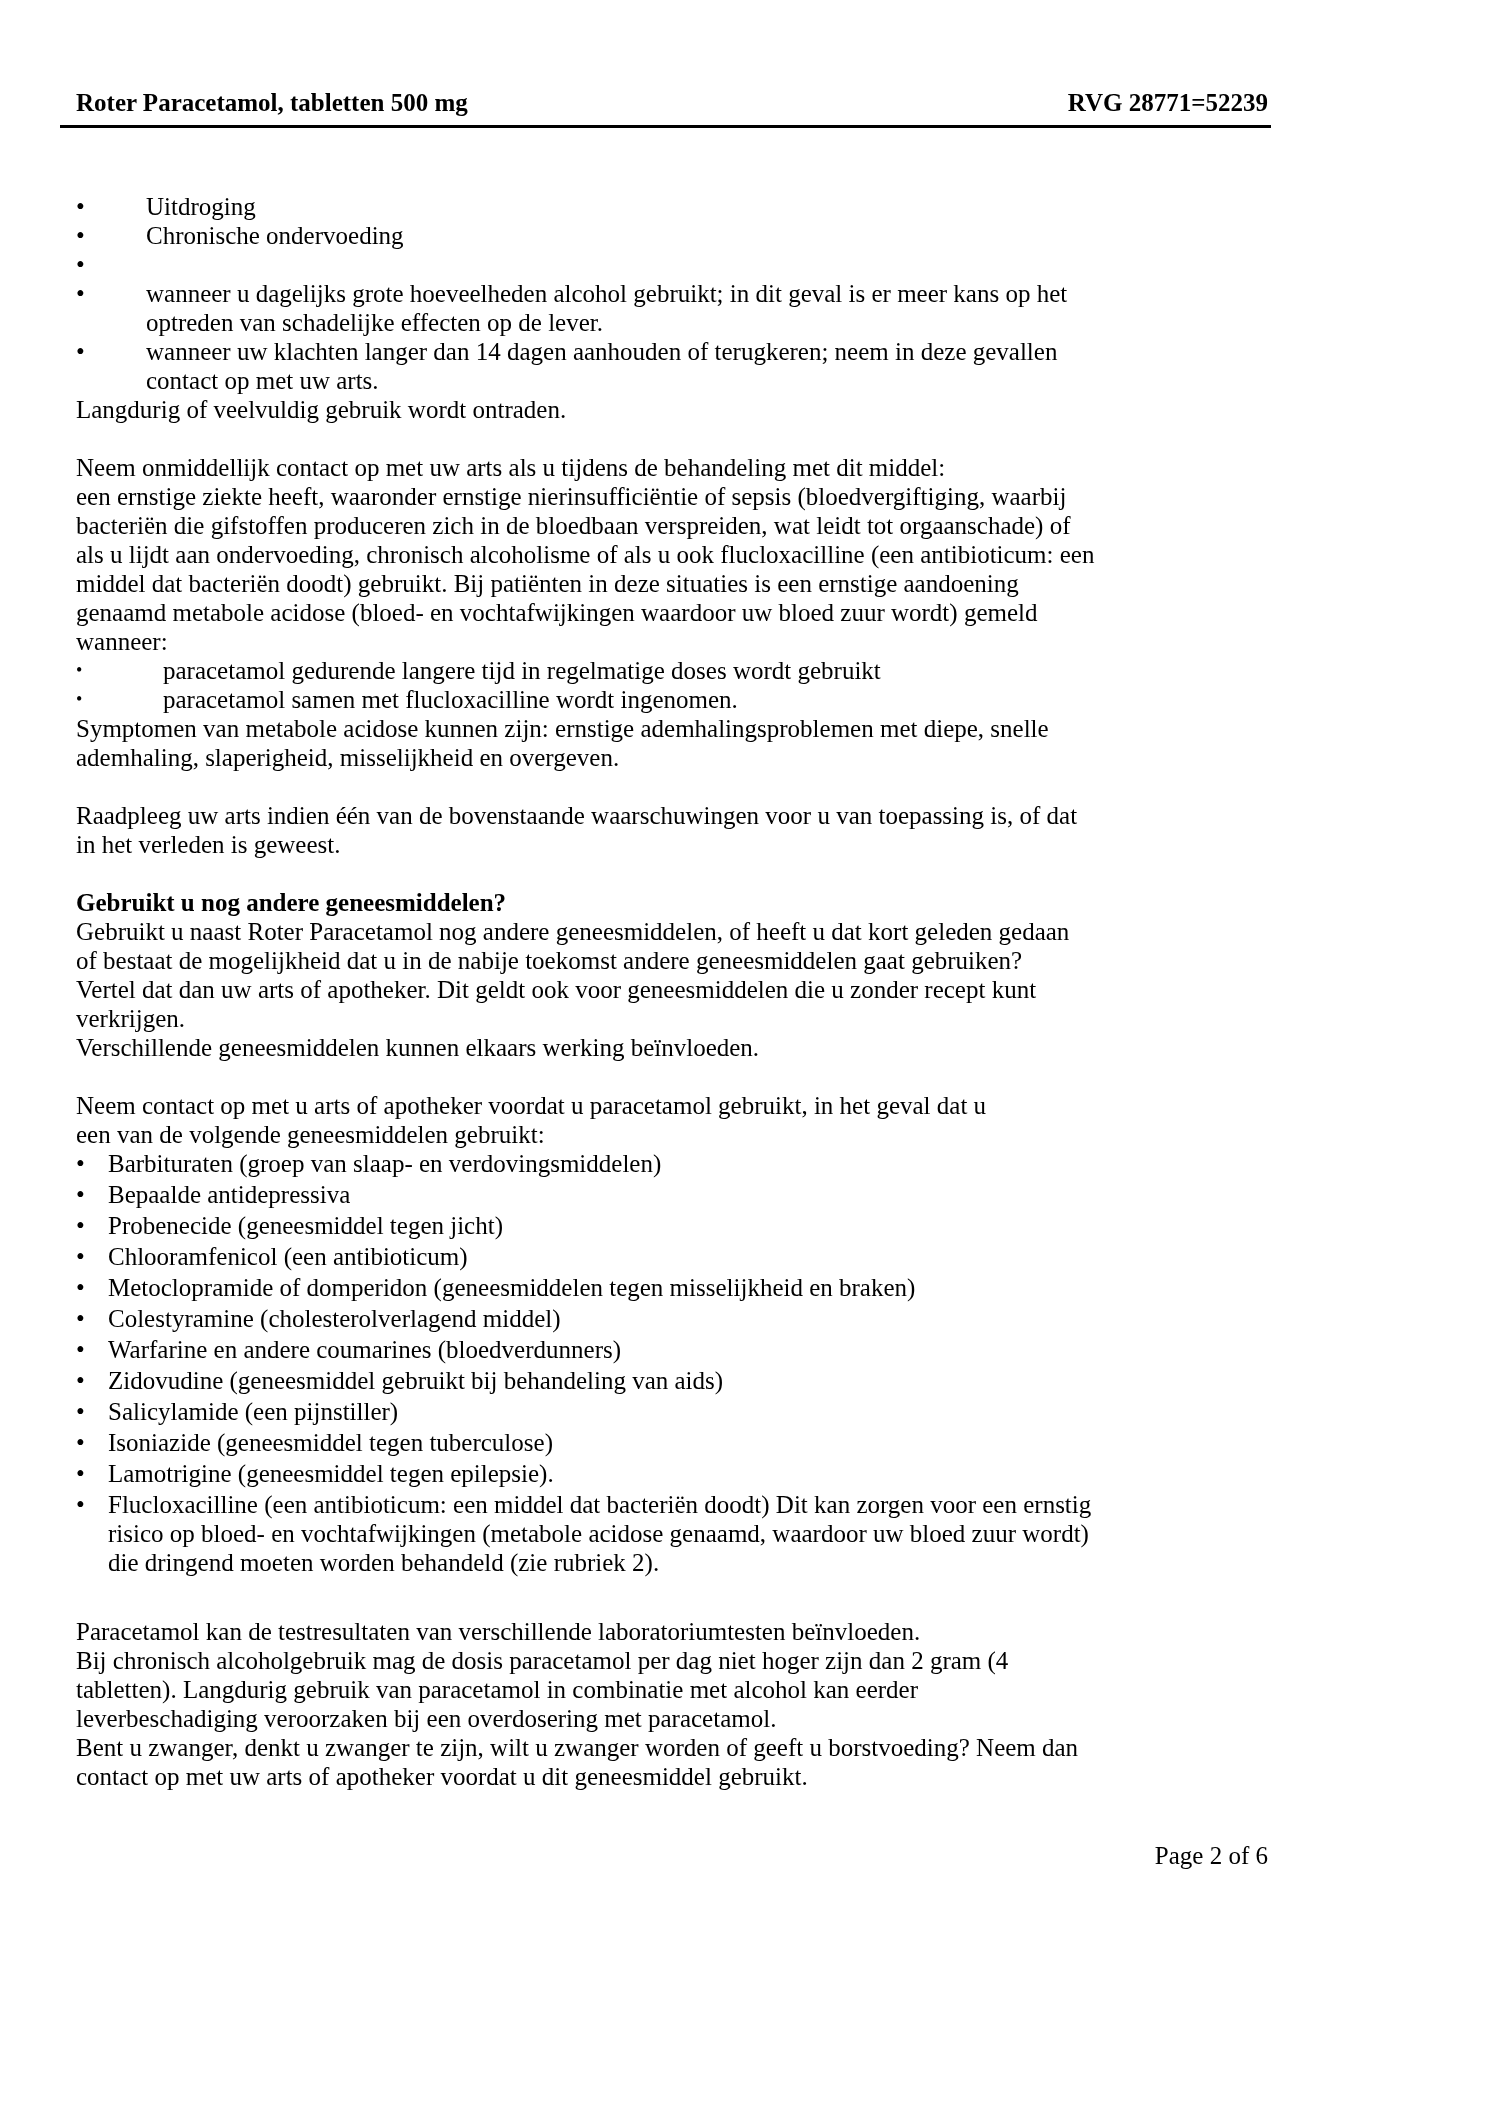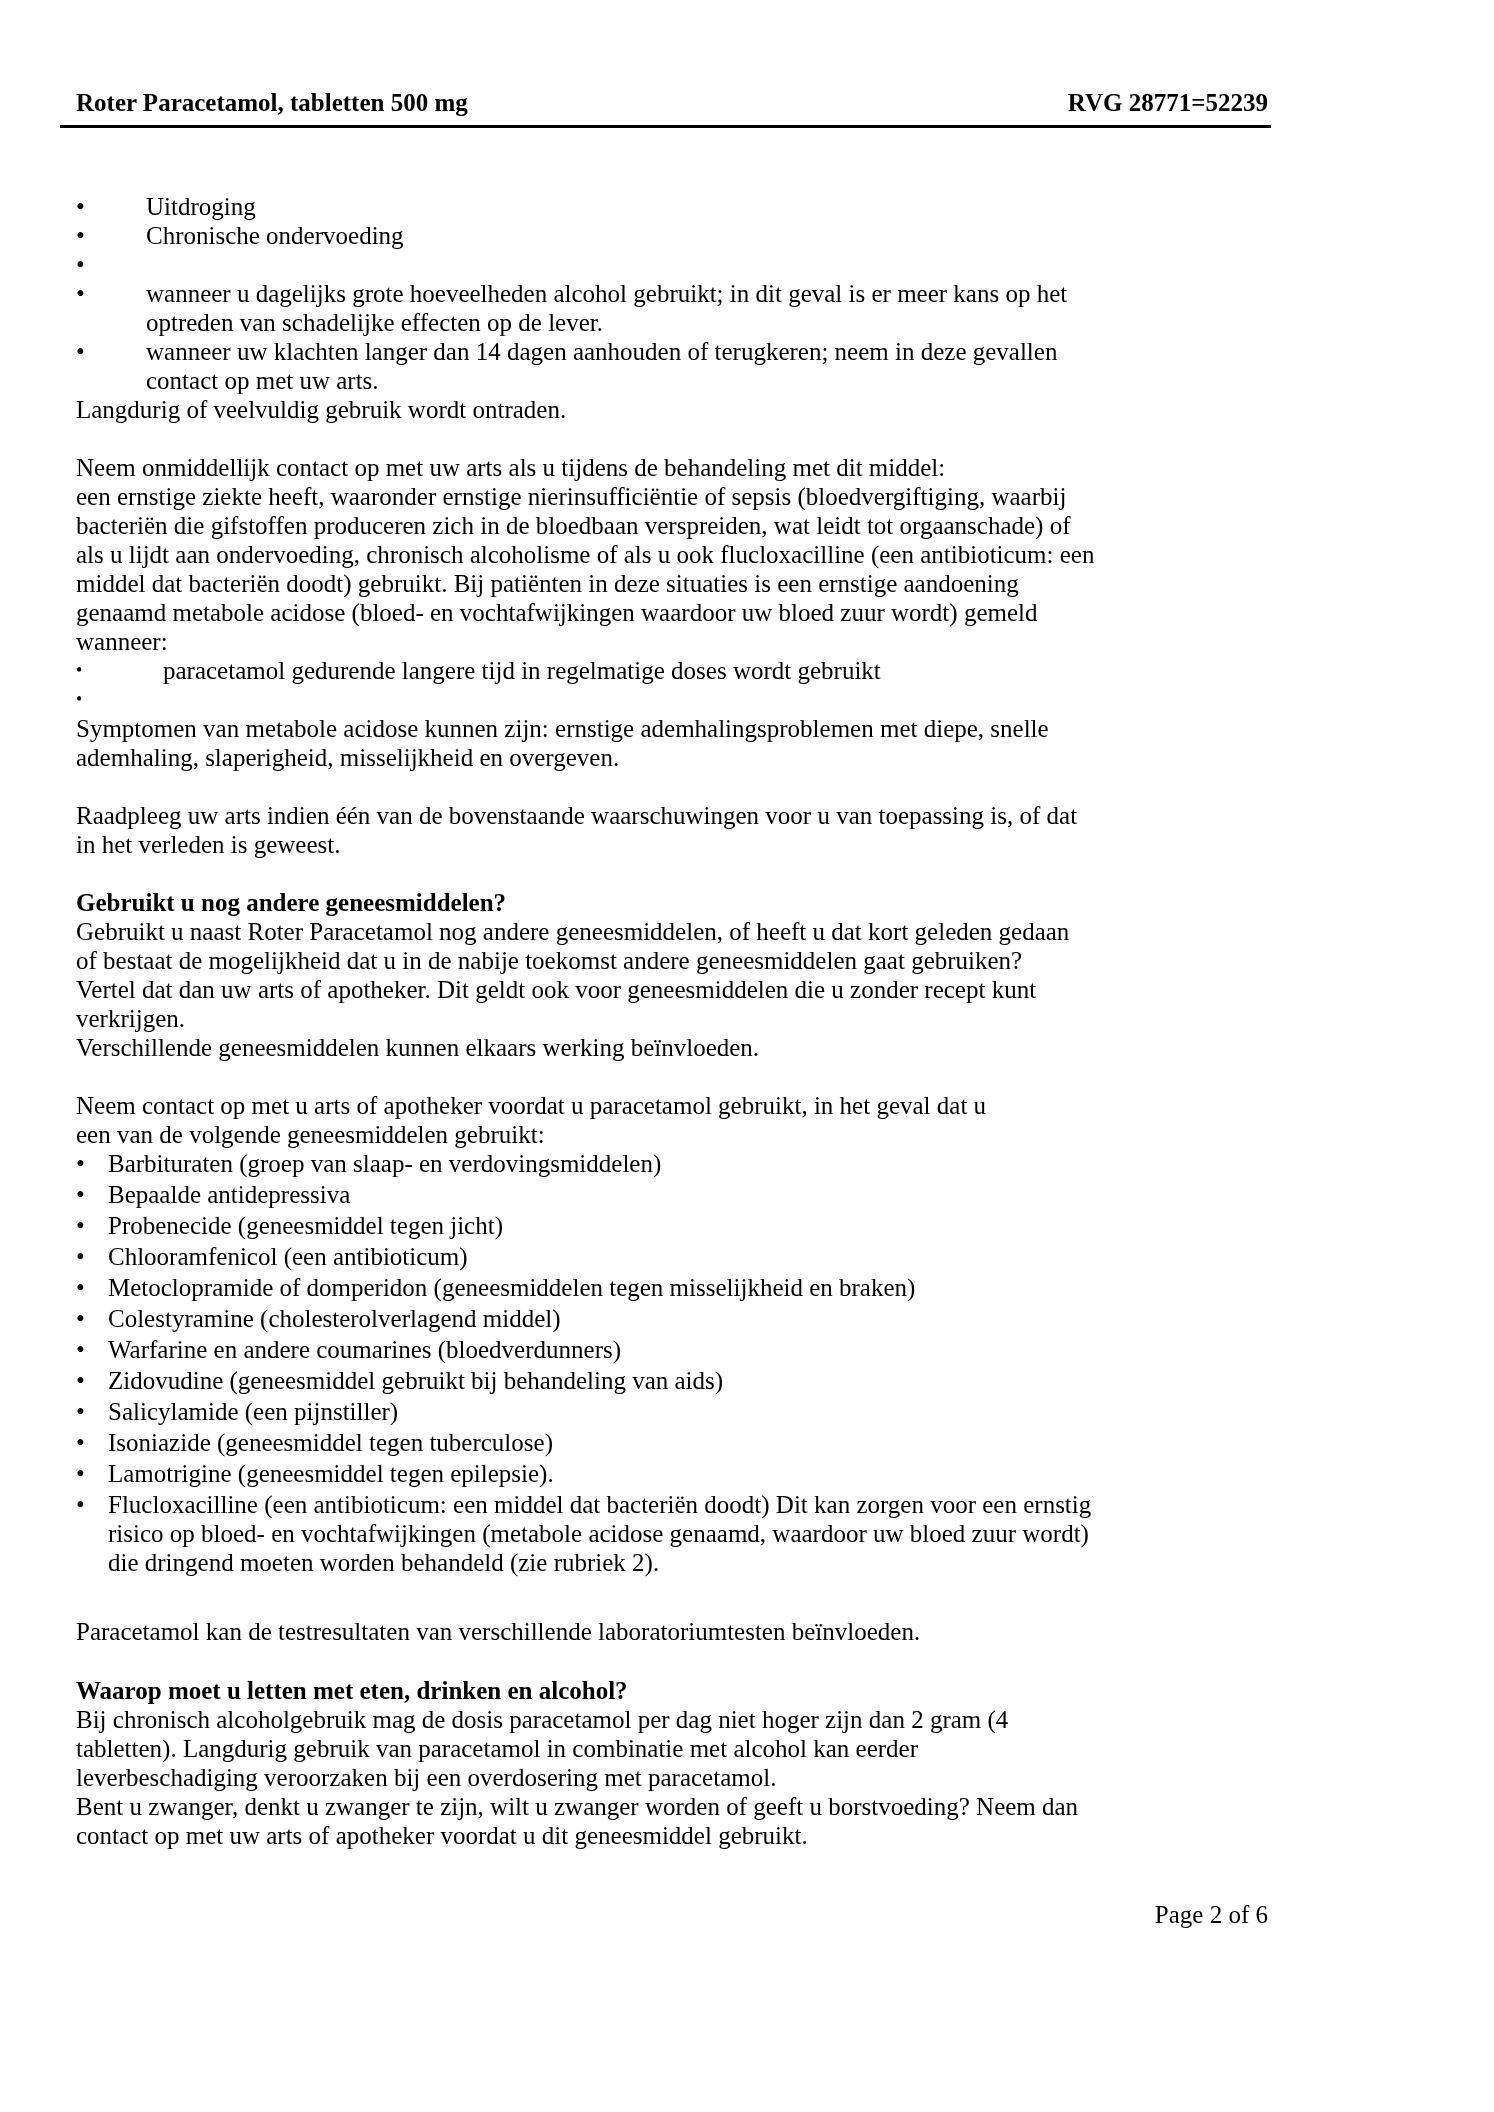--- a/index.html
+++ b/index.html
@@ -99,20 +99,21 @@
 genaamd metabole acidose (bloed- en vochtafwijkingen waardoor uw bloed zuur wordt) gemeld
 wanneer:</p>
 
   <ul class="binner">
     <li>
       <span class="b">•</span>
       <span class="t">paracetamol gedurende langere tijd in regelmatige doses wordt gebruikt</span>
     </li>
     <li>
       <span class="b">•</span>
+      <span class="t">paracetamol samen met flucloxacilline wordt ingenomen.</span>
     </li>
   </ul>
 
   <p>Symptomen van metabole acidose kunnen zijn: ernstige ademhalingsproblemen met diepe, snelle
 ademhaling, slaperigheid, misselijkheid en overgeven.</p>
 
   <p class="mt1">Raadpleeg uw arts indien één van de bovenstaande waarschuwingen voor u van toepassing is, of dat
 in het verleden is geweest.</p>
 
   <p class="bold mt1">Gebruikt u nog andere geneesmiddelen?</p>
@@ -173,21 +174,20 @@
     <li>
       <span class="b">•</span>
       <span class="t">Flucloxacilline (een antibioticum: een middel dat bacteriën doodt) Dit kan zorgen voor een ernstig
 risico op bloed- en vochtafwijkingen (metabole acidose genaamd, waardoor uw bloed zuur wordt)
 die dringend moeten worden behandeld (zie rubriek 2).</span>
     </li>
   </ul>
 
   <p class="mt-p7">Paracetamol kan de testresultaten van verschillende laboratoriumtesten beïnvloeden.</p>
 
-  <p class="bold mt-h">Waarop moet u letten met eten, drinken en alcohol?</p>
   <p>Bij chronisch alcoholgebruik mag de dosis paracetamol per dag niet hoger zijn dan 2 gram (4
 tabletten). Langdurig gebruik van paracetamol in combinatie met alcohol kan eerder
 leverbeschadiging veroorzaken bij een overdosering met paracetamol.</p>
 
   <p>Bent u zwanger, denkt u zwanger te zijn, wilt u zwanger worden of geeft u borstvoeding? Neem dan
 contact op met uw arts of apotheker voordat u dit geneesmiddel gebruikt.</p>
 
   <div class="footer">Page 2 of 6</div>
 
 </div>

